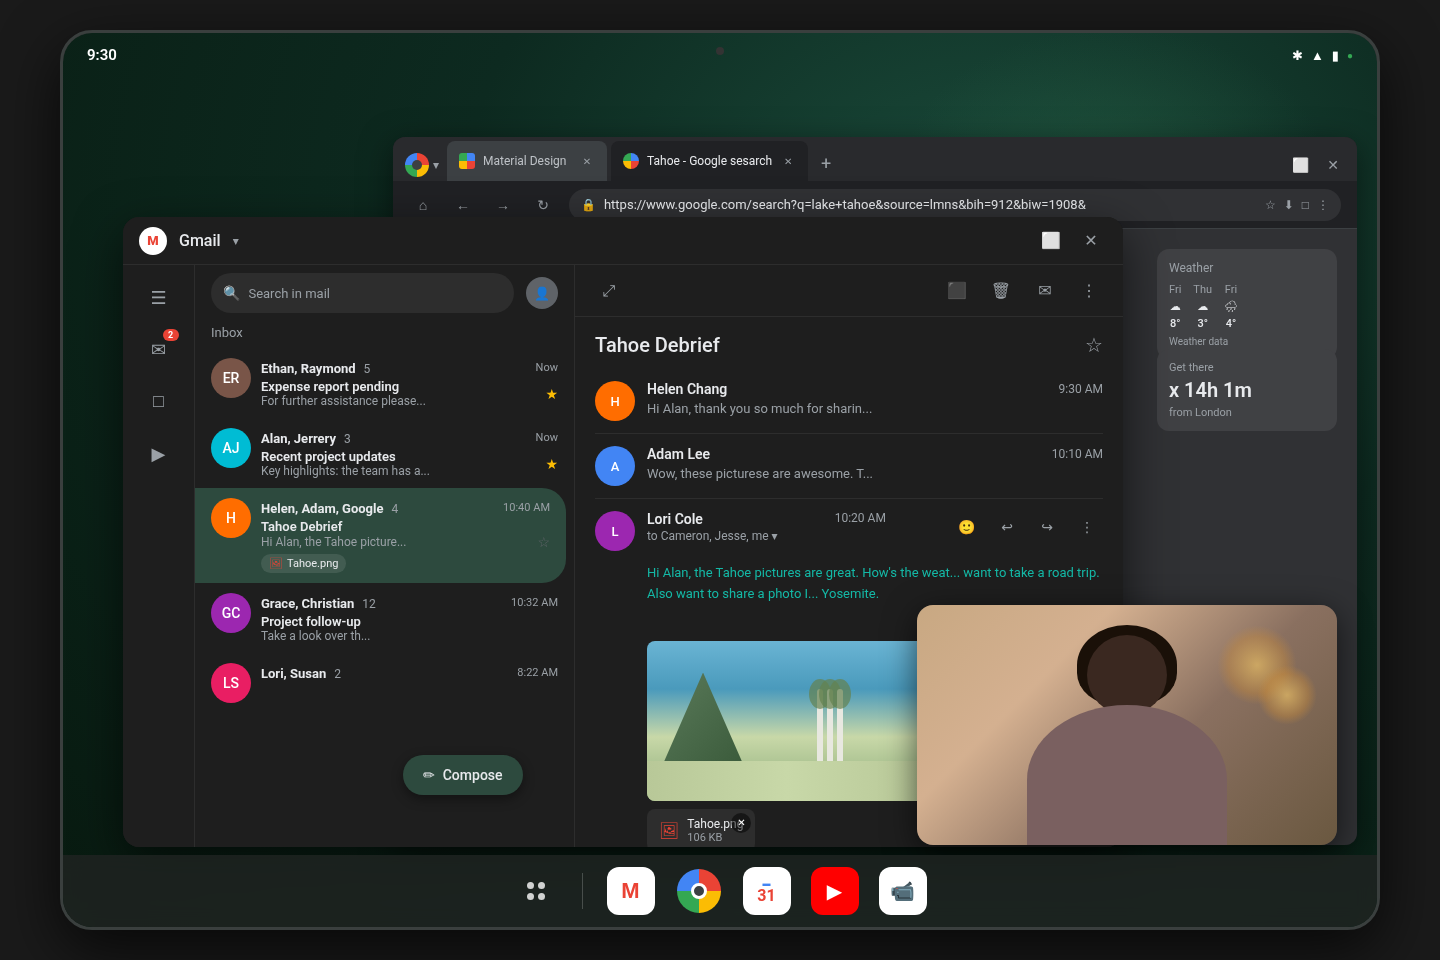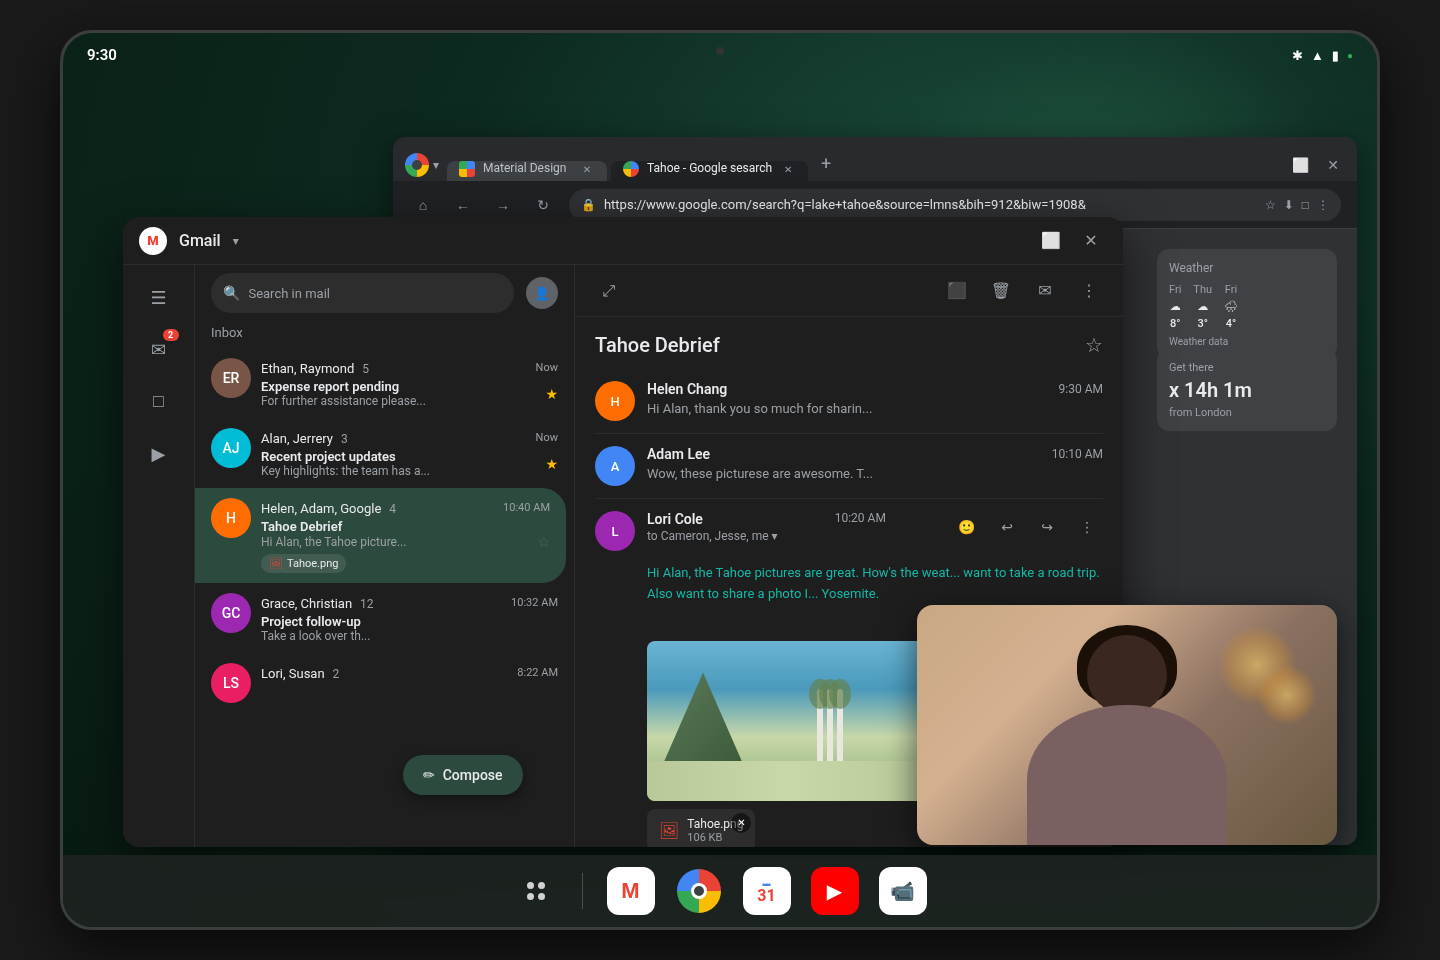--- a/index.html
+++ b/index.html
@@ -159,25 +159,25 @@
     }
     .chrome-tabs-bar {
       height: 44px;
       background: #292a2d;
       display: flex;
       align-items: flex-end;
       padding: 0 12px;
       gap: 4px;
     }
     .chrome-tab {
-      height: 20px;
+      height: 40px;
       background: #3c4043;
       border-radius: 8px 8px 0 0;
       display: flex;
-      align-items: flex-start;
+      align-items: center;
       padding: 0 12px;
       gap: 8px;
       font-size: 12px;
       color: #bdc1c6;
       min-width: 160px;
       max-width: 200px;
       cursor: pointer;
     }
     .chrome-tab.active {
       background: #202124;
@@ -513,21 +513,21 @@
     }
     .email-content { flex: 1; overflow: hidden; }
     .email-row1 {
       display: flex;
       justify-content: space-between;
       align-items: center;
       margin-bottom: 2px;
     }
     .email-sender {
       font-size: 13px;
-      font-weight: 400;
+      font-weight: 700;
       color: #e8eaed;
     }
     .email-count {
       font-size: 12px;
       color: #9aa0a6;
       margin-left: 4px;
     }
     .email-time {
       font-size: 11px;
       color: #9aa0a6;

